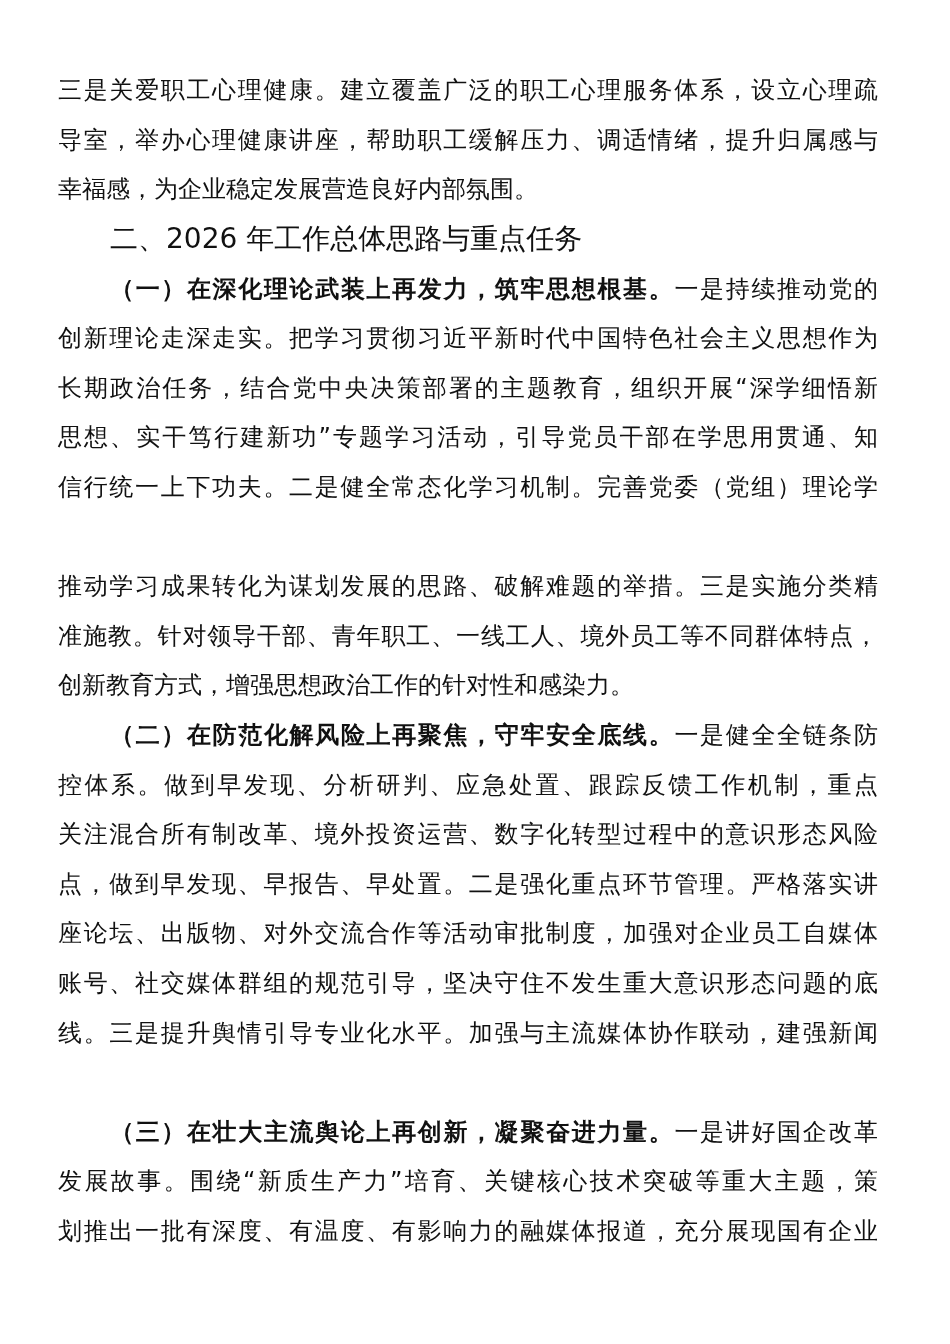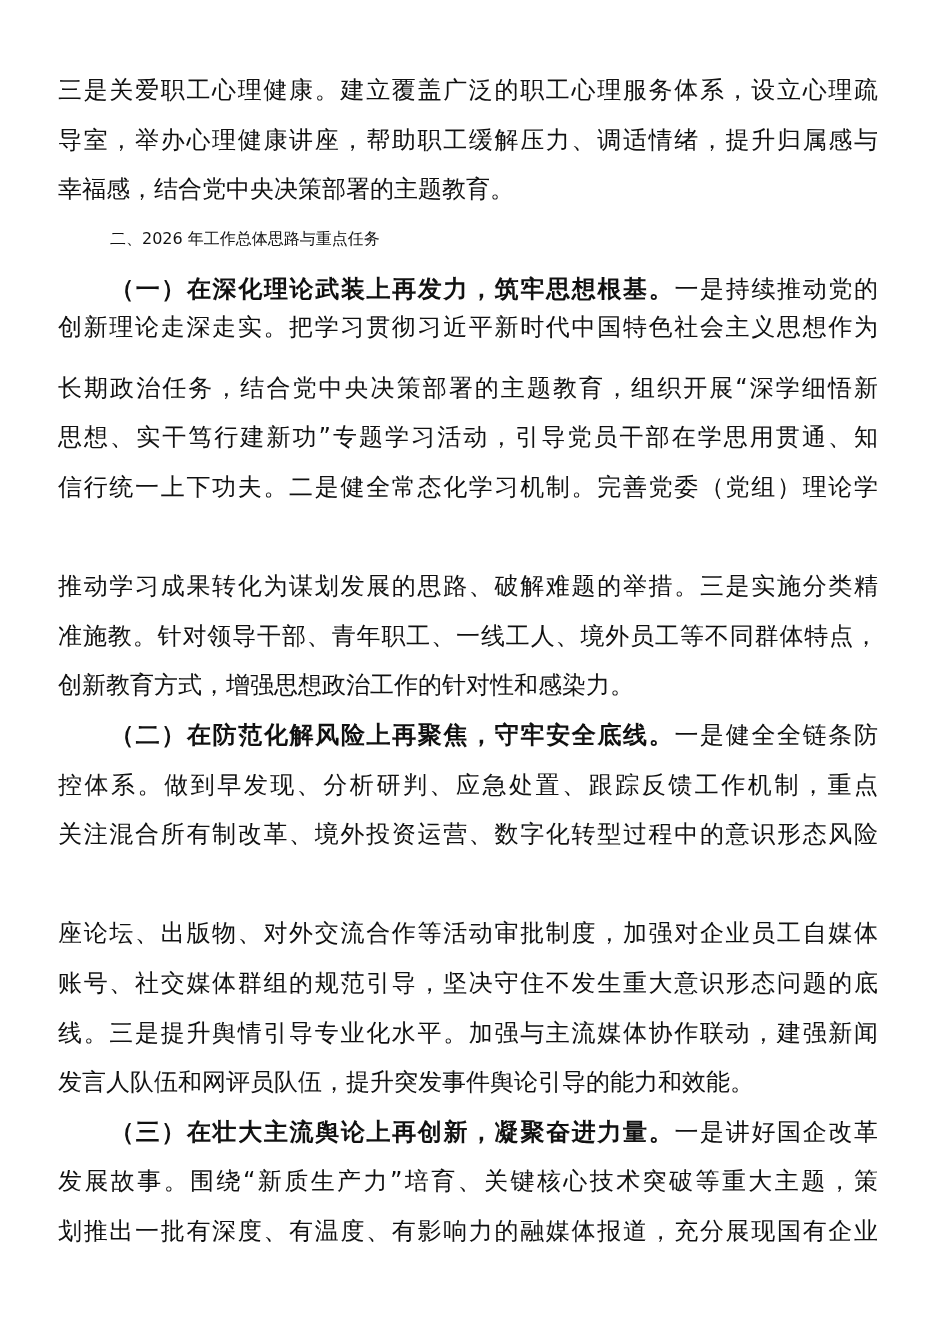--- a/index.html
+++ b/index.html
@@ -14,44 +14,44 @@
     .line.heading2 { left: 110px; text-align-last: left; }
     .bold { font-weight: bold; font-family: Liberation Serif, serif; }
   </style>
 </head>
 <body>
 
 <div class="page">
 
   <div class="line" style="top:75px">三是关爱职工心理健康。建立覆盖广泛的职工心理服务体系，设立心理疏</div>
   <div class="line" style="top:125px">导室，举办心理健康讲座，帮助职工缓解压力、调适情绪，提升归属感与</div>
-  <div class="line last" style="top:174px">幸福感，结合党中央决策部署的主题教育。</div>
+  <div class="line last" style="top:174px">幸福感，为企业稳定发展营造良好内部氛围。</div>
 
-  <div class="line heading2" style="top:224px; font-size:16px;">二、2026 年工作总体思路与重点任务</div>
+  <div class="line heading2" style="top:224px; font-size:28px;">二、2026 年工作总体思路与重点任务</div>
 
   <div class="line indent" style="top:274px">
     <span class="bold">（一）在深化理论武装上再发力，筑牢思想根基。</span><span>一是持续推动党的</span>
   </div>
-  <div class="line" style="top:312px">创新理论走深走实。把学习贯彻习近平新时代中国特色社会主义思想作为</div>
+  <div class="line" style="top:323px">创新理论走深走实。把学习贯彻习近平新时代中国特色社会主义思想作为</div>
   <div class="line" style="top:373px">长期政治任务，结合党中央决策部署的主题教育，组织开展“深学细悟新</div>
   <div class="line" style="top:422px">思想、实干笃行建新功”专题学习活动，引导党员干部在学思用贯通、知</div>
   <div class="line" style="top:472px">信行统一上下功夫。二是健全常态化学习机制。完善党委（党组）理论学</div>
   <div class="line" style="top:621px">准施教。针对领导干部、青年职工、一线工人、境外员工等不同群体特点，</div>
   <div class="line" style="top:571px">推动学习成果转化为谋划发展的思路、破解难题的举措。三是实施分类精</div>
   <div class="line last" style="top:670px">创新教育方式，增强思想政治工作的针对性和感染力。</div>
 
   <div class="line indent" style="top:720px">
     <span class="bold">（二）在防范化解风险上再聚焦，守牢安全底线。</span><span>一是健全全链条防</span>
   </div>
   <div class="line" style="top:770px">控体系。做到早发现、分析研判、应急处置、跟踪反馈工作机制，重点</div>
   <div class="line" style="top:819px">关注混合所有制改革、境外投资运营、数字化转型过程中的意识形态风险</div>
+  <div class="line" style="top:869px">点，做到早发现、早报告、早处置。二是强化重点环节管理。严格落实讲</div>
   <div class="line" style="top:918px">座论坛、出版物、对外交流合作等活动审批制度，加强对企业员工自媒体</div>
   <div class="line" style="top:968px">账号、社交媒体群组的规范引导，坚决守住不发生重大意识形态问题的底</div>
   <div class="line" style="top:1018px">线。三是提升舆情引导专业化水平。加强与主流媒体协作联动，建强新闻</div>
-  <div class="line last" style="top:1067px">发言人队伍和网评员队伍，提升突发事件舆论引导的能力和效能。</div>
 
   <div class="line" style="top:1166px">发展故事。围绕“新质生产力”培育、关键核心技术突破等重大主题，策</div>
   <div class="line indent" style="top:1117px">
     <span class="bold">（三）在壮大主流舆论上再创新，凝聚奋进力量。</span><span>一是讲好国企改革</span>
   </div>
   <div class="line" style="top:1216px">划推出一批有深度、有温度、有影响力的融媒体报道，充分展现国有企业</div>
 
 </div>
 
 </body></html>

